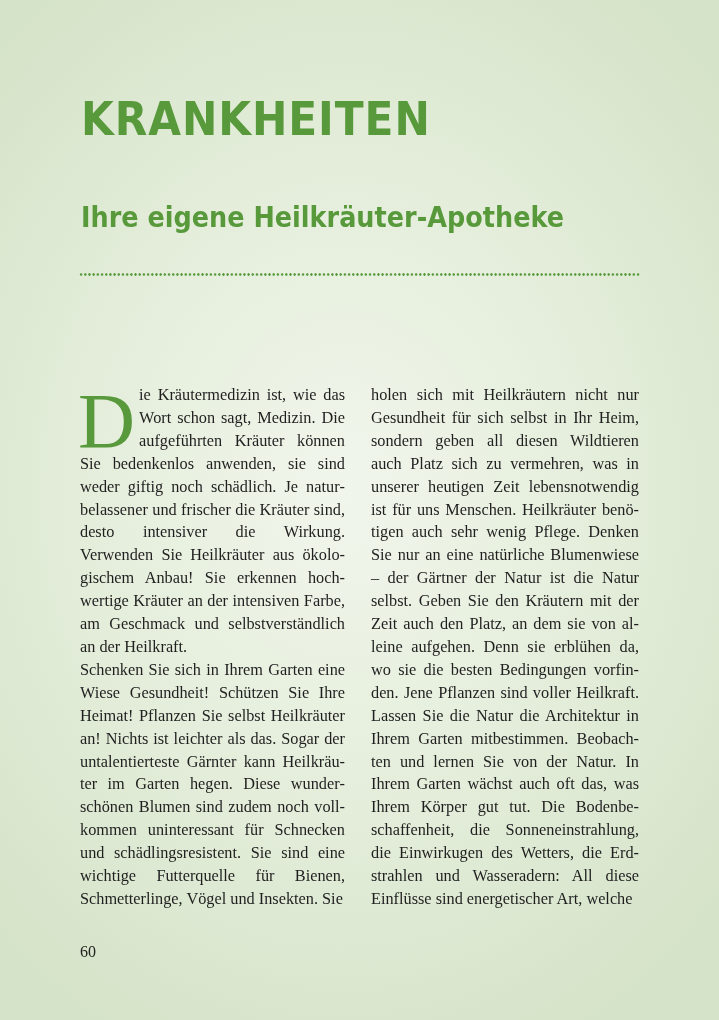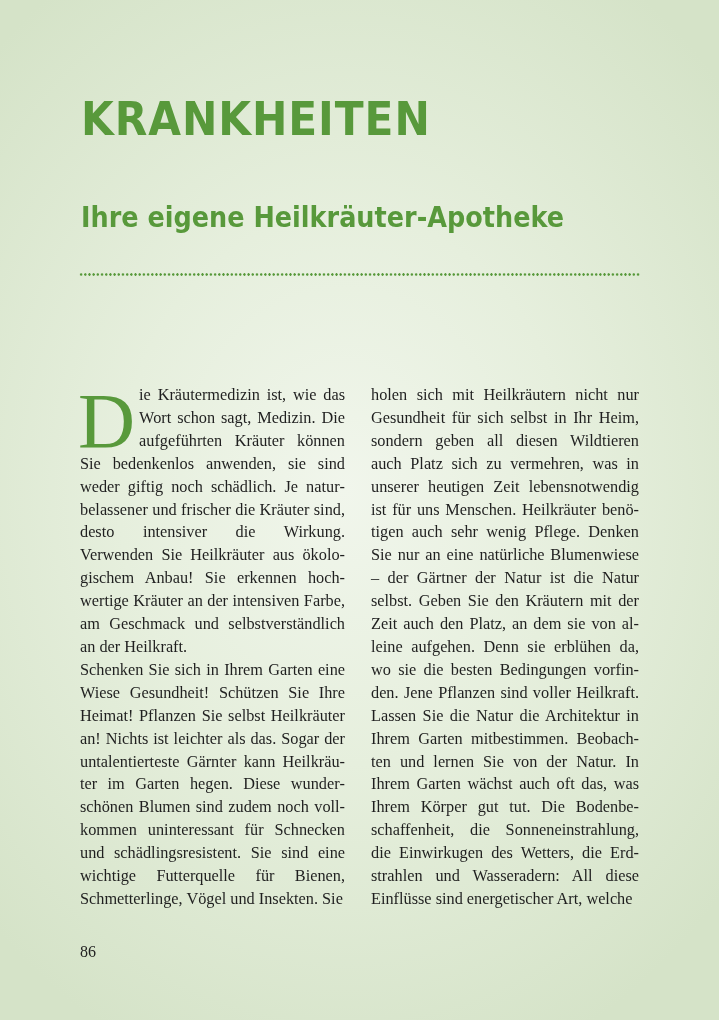--- a/index.html
+++ b/index.html
@@ -52,13 +52,13 @@
 
 <div class="col col-left">
   <p><span class="dropcap">D</span><span>ie Kräutermedizin ist, wie das Wort schon sagt, Medizin. Die aufgeführten Kräuter können Sie bedenkenlos anwenden, sie sind weder giftig noch schädlich. Je natur­belassener und frischer die Kräuter sind, desto intensiver die Wirkung. Verwenden Sie Heilkräuter aus ökolo­gischem Anbau! Sie erkennen hoch­wertige Kräuter an der intensiven Far­be, am Geschmack und selbstverständ­lich an der Heilkraft.</span></p>
   <p>Schenken Sie sich in Ihrem Garten eine Wiese Gesundheit! Schützen Sie Ihre Heimat! Pflanzen Sie selbst Heilkräuter an! Nichts ist leichter als das. Sogar der untalentierteste Gärnter kann Heilkräu­ter im Garten hegen. Diese wunder­schönen Blumen sind zudem noch voll­kommen uninteressant für Schnecken und schädlingsresistent. Sie sind eine wichtige Futterquelle für Bienen, Schmetterlinge, Vögel und Insekten. Sie</p>
 </div>
 
 <div class="col col-right">
   <p>holen sich mit Heilkräutern nicht nur Gesundheit für sich selbst in Ihr Heim, sondern geben all diesen Wildtieren auch Platz sich zu vermehren, was in unserer heutigen Zeit lebensnotwendig ist für uns Menschen. Heilkräuter benö­tigen auch sehr wenig Pflege. Denken Sie nur an eine natürliche Blumenwiese – der Gärtner der Natur ist die Natur selbst. Geben Sie den Kräutern mit der Zeit auch den Platz, an dem sie von al­leine aufgehen. Denn sie erblühen da, wo sie die besten Bedingungen vorfin­den. Jene Pflanzen sind voller Heilkraft. Lassen Sie die Natur die Architektur in Ihrem Garten mitbestimmen. Beobach­ten und lernen Sie von der Natur. In Ihrem Garten wächst auch oft das, was Ihrem Körper gut tut. Die Bodenbe­schaffenheit, die Sonneneinstrahlung, die Einwirkugen des Wetters, die Erd­strahlen und Wasseradern: All diese Einflüsse sind energetischer Art, welche</p>
 </div>
 
-<div class="page-number">86</div>
+<div class="page-number">60</div>
 
 </body></html>

